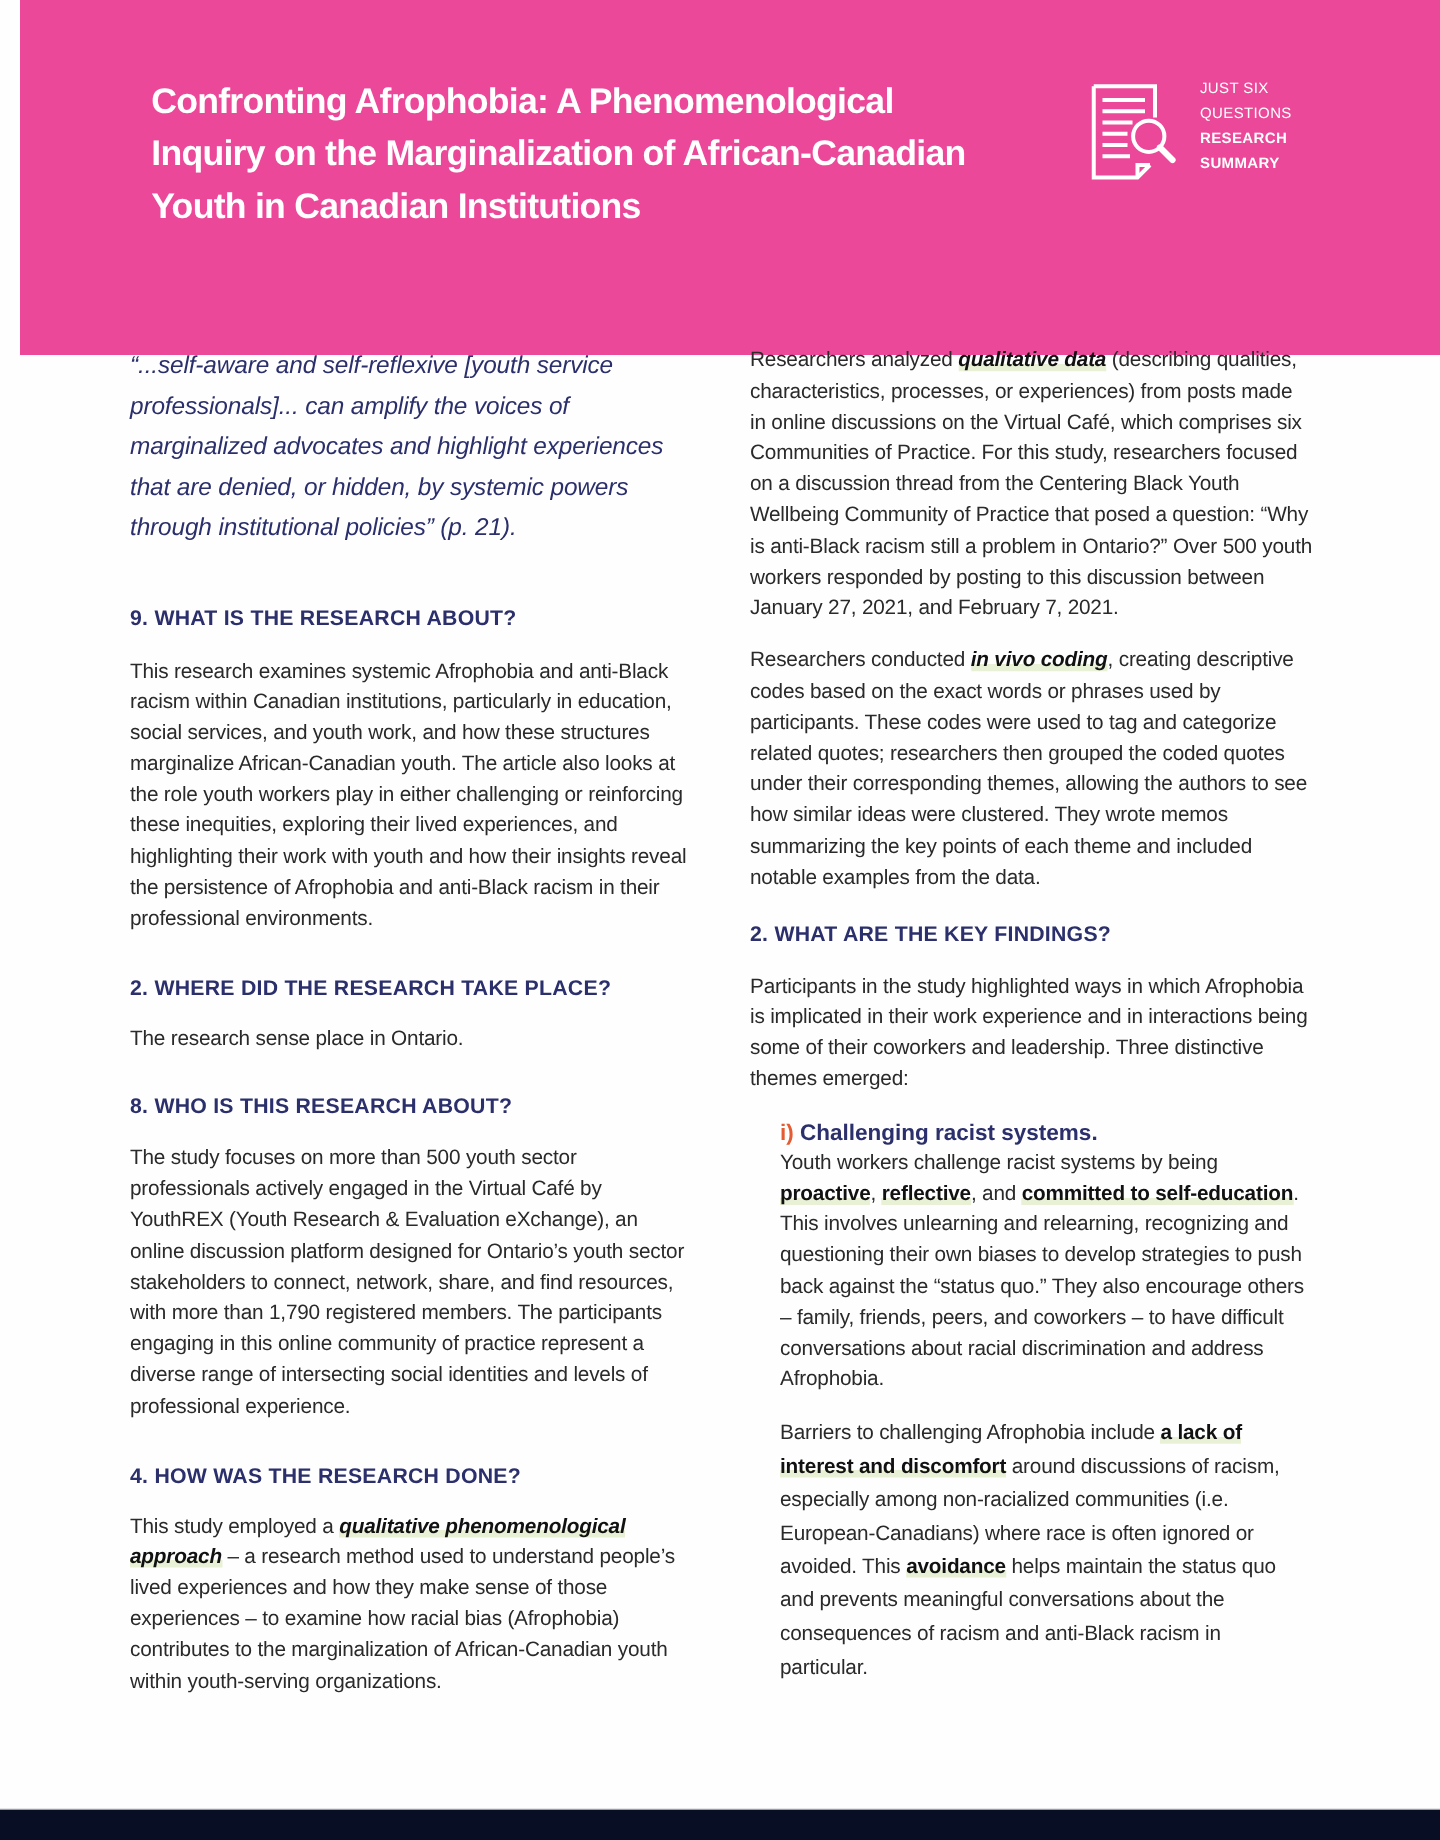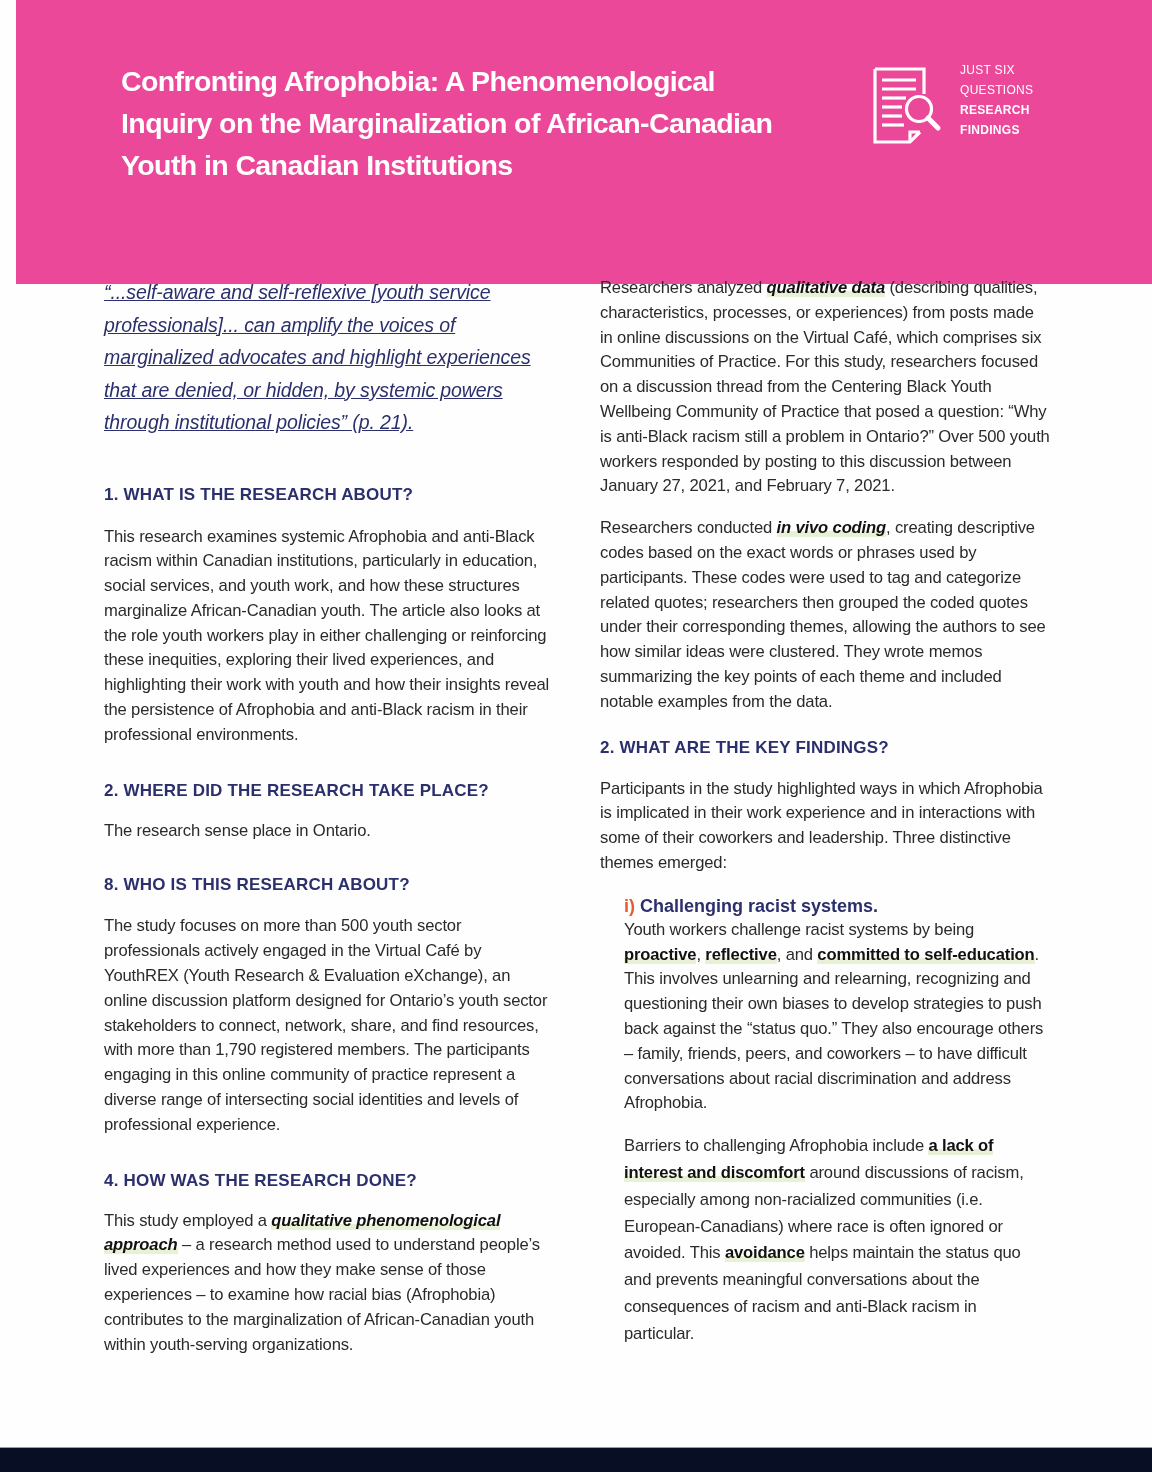--- a/index.html
+++ b/index.html
@@ -20,21 +20,21 @@
     .badge-text { color: #fff; font-size: 12px; line-height: 20px; letter-spacing: 0.3px; margin-top: -6px;}
     .badge-text .light { font-weight: normal; }
     .badge-text .bold { font-weight: bold; }
 
     .col { position: absolute; width: 450px; }
     .col-left { left: 104px; top: 276px; }
     .col-right { left: 600px; top: 276px; }
 
     .quote {
       font-family: "Liberation Sans", sans-serif; font-style: italic;
-      color: #2b2f6b; font-size: 19.5px; line-height: 32.5px; letter-spacing: -0.1px; text-decoration: underline;
+      color: #2b2f6b; font-size: 19.5px; line-height: 32.5px; letter-spacing: -0.1px;
     }
     .h2 {
       color: #2b2f6b; font-weight: bold; font-size: 17px; letter-spacing: 0.2px;
       line-height: 22px;
     }
     .p {
       font-size: 16.6px; line-height: 24.8px; color: #2a2a2a; letter-spacing: -0.15px;
     }
     .hl { background: linear-gradient(transparent 70%, #e8f1d6 70%); font-weight: bold; color: #111; }
     .hl-i { font-style: italic; }
@@ -65,48 +65,48 @@
       <line x1="10" y1="41" x2="30" y2="41"></line>
       <line x1="10" y1="50" x2="30" y2="50"></line>
       <line x1="10" y1="59" x2="32" y2="59"></line>
       <circle cx="47" cy="43" r="12.5"></circle>
       <line x1="56" y1="52" x2="66" y2="62" stroke-width="5" stroke-linecap="round"></line>
     </svg>
     <div class="badge-text">
       <div class="light">JUST SIX</div>
       <div class="light">QUESTIONS</div>
       <div class="bold">RESEARCH</div>
-      <div class="bold">FINDINGS</div>
+      <div class="bold">SUMMARY</div>
     </div>
   </div>
 </header>
 
 <div class="col col-left">
   <p class="quote">“...self-aware and self-reflexive [youth service professionals]... can amplify the voices of marginalized advocates and highlight experiences that are denied, or hidden, by systemic powers through institutional policies” (p. 21).</p>
 
-  <h2 class="h2" style="margin-top:45px">1. WHAT IS THE RESEARCH ABOUT?</h2>
+  <h2 class="h2" style="margin-top:45px">9. WHAT IS THE RESEARCH ABOUT?</h2>
   <p class="p" style="margin-top:19px">This research examines systemic Afrophobia and anti-Black racism within Canadian institutions, particularly in education, social services, and youth work, and how these structures marginalize African-Canadian youth. The article also looks at the role youth workers play in either challenging or reinforcing these inequities, exploring their lived experiences, and highlighting their work with youth and how their insights reveal the persistence of Afrophobia and anti-Black racism in their professional environments.</p>
 
   <h2 class="h2" style="margin-top:32px">2. WHERE DID THE RESEARCH TAKE PLACE?</h2>
   <p class="p" style="margin-top:17px">The research sense place in Ontario.</p>
 
   <h2 class="h2" style="margin-top:31px">8. WHO IS THIS RESEARCH ABOUT?</h2>
   <p class="p" style="margin-top:18px">The study focuses on more than 500 youth sector professionals actively engaged in the Virtual Café by YouthREX (Youth Research &amp; Evaluation eXchange), an online discussion platform designed for Ontario’s youth sector stakeholders to connect, network, share, and find resources, with more than 1,790 registered members. The participants engaging in this online community of practice represent a diverse range of intersecting social identities and levels of professional experience.</p>
 
   <h2 class="h2" style="margin-top:32px">4. HOW WAS THE RESEARCH DONE?</h2>
   <p class="p" style="margin-top:17px"><span>This study employed a </span><span class="hl hl-i">qualitative phenomenological approach</span><span> – a research method used to understand people’s lived experiences and how they make sense of those experiences – to examine how racial bias (Afrophobia) contributes to the marginalization of African-Canadian youth within youth-serving organizations.</span></p>
 </div>
 
 <div class="col col-right">
   <p class="p"><span>Researchers analyzed </span><span class="hl hl-i">qualitative data</span><span> (describing qualities, characteristics, processes, or experiences) from posts made in online discussions on the Virtual Café, which comprises six Communities of Practice. For this study, researchers focused on a discussion thread from the Centering Black Youth Wellbeing Community of Practice that posed a question: “Why is anti-Black racism still a problem in Ontario?” Over 500 youth workers responded by posting to this discussion between January 27, 2021, and February 7, 2021.</span></p>
 
   <p class="p" style="margin-top:17px"><span>Researchers conducted </span><span class="hl hl-i">in vivo coding</span><span>, creating descriptive codes based on the exact words or phrases used by participants. These codes were used to tag and categorize related quotes; researchers then grouped the coded quotes under their corresponding themes, allowing the authors to see how similar ideas were clustered. They wrote memos summarizing the key points of each theme and included notable examples from the data.</span></p>
 
   <h2 class="h2" style="margin-top:22px">2. WHAT ARE THE KEY FINDINGS?</h2>
-  <p class="p" style="margin-top:18px">Participants in the study highlighted ways in which Afrophobia is implicated in their work experience and in interactions with some of their coworkers and leadership. Three distinctive themes emerged:</p>
+  <p class="p" style="margin-top:18px">Participants in the study highlighted ways in which Afrophobia is implicated in their work experience and in interactions being some of their coworkers and leadership. Three distinctive themes emerged:</p>
 
   <div class="indent" style="margin-top:18px">
     <div class="theme-title"><span class="theme-num">i)</span> <span>Challenging racist systems.</span></div>
     <p class="p"><span>Youth workers challenge racist systems by being </span><span class="hl">proactive</span><span>, </span><span class="hl">reflective</span><span>, and </span><span class="hl">committed to self-education</span><span>. This involves unlearning and relearning, recognizing and questioning their own biases to develop strategies to push back against the “status quo.” They also encourage others – family, friends, peers, and coworkers – to have difficult conversations about racial discrimination and address Afrophobia.</span></p>
 
     <p class="p" style="margin-top:17px; line-height:26.8px"><span>Barriers to challenging Afrophobia include </span><span class="hl">a lack of interest and discomfort</span><span> around discussions of racism, especially among non-racialized communities (i.e. European-Canadians) where race is often ignored or avoided. This </span><span class="hl">avoidance</span><span> helps maintain the status quo and prevents meaningful conversations about the consequences of racism and anti-Black racism in particular.</span></p>
   </div>
 </div>
 
 <div class="footer-line"></div>

